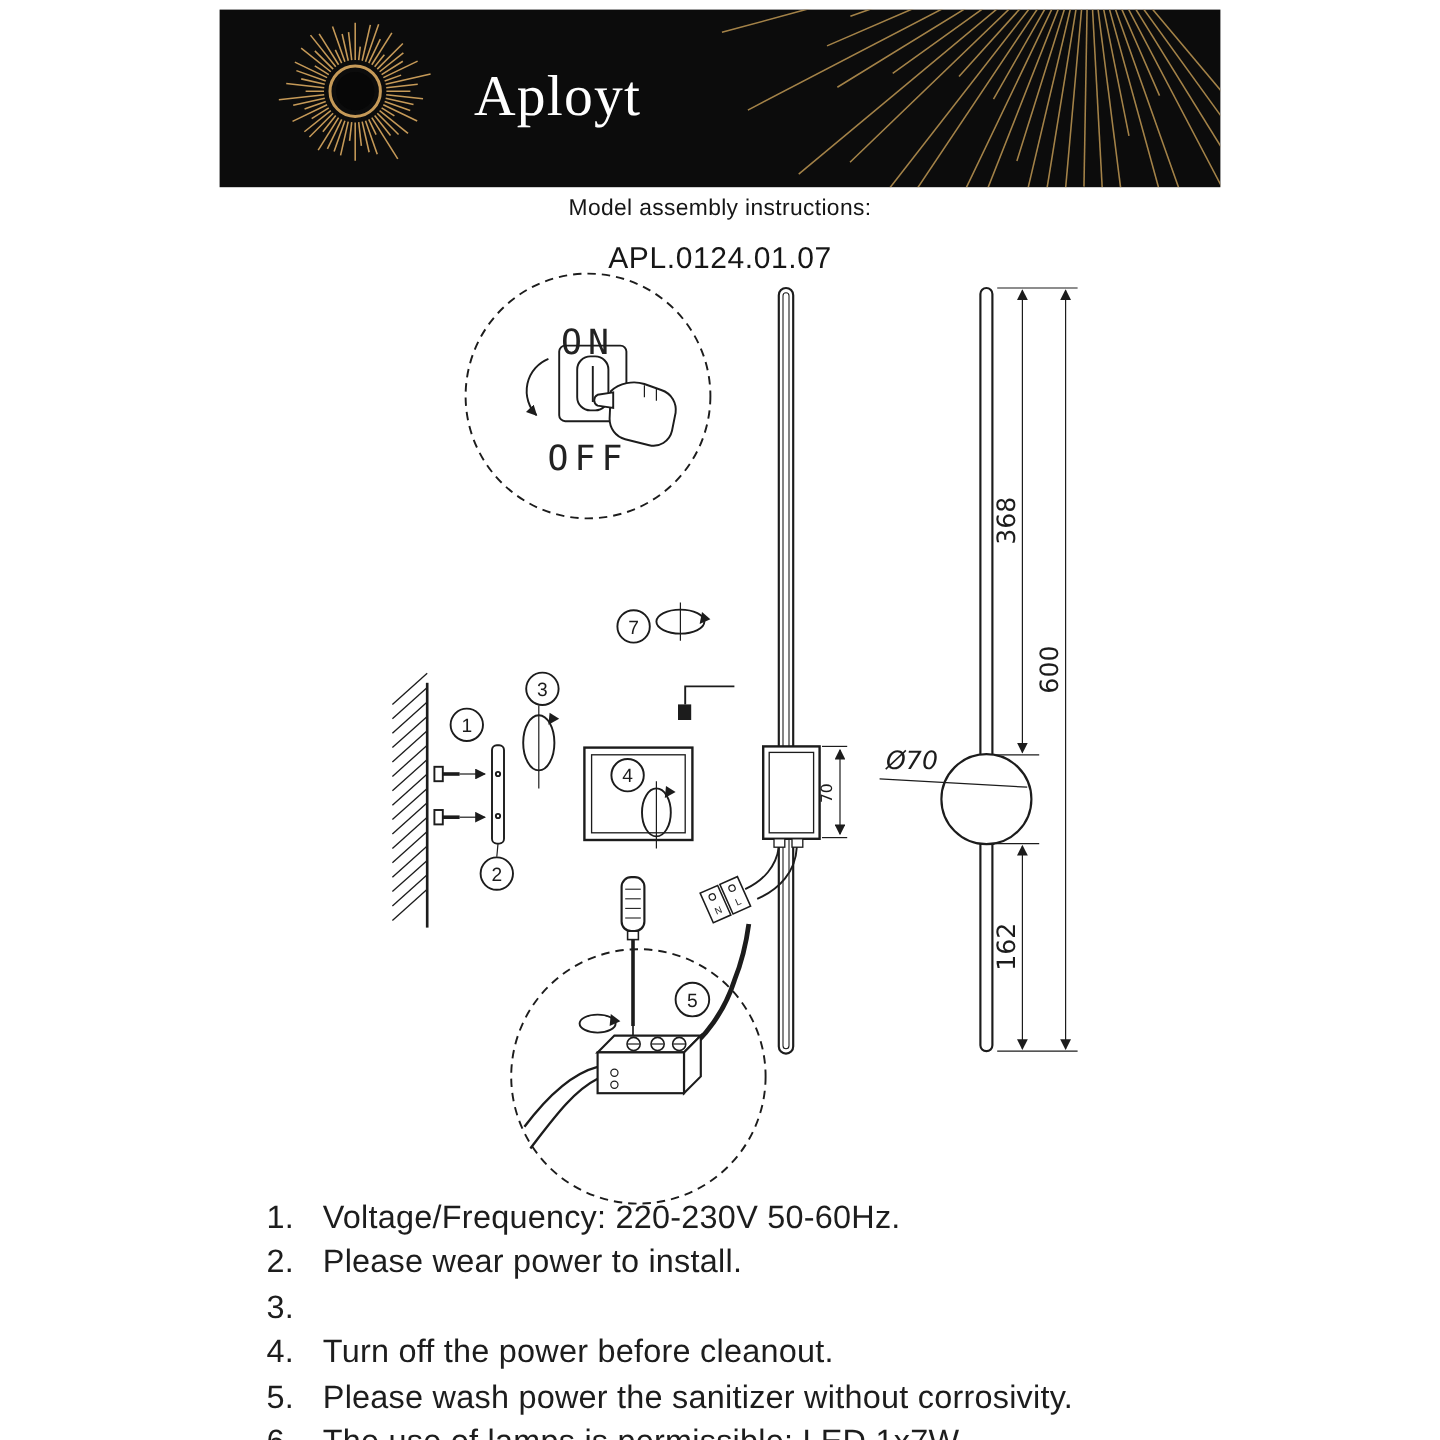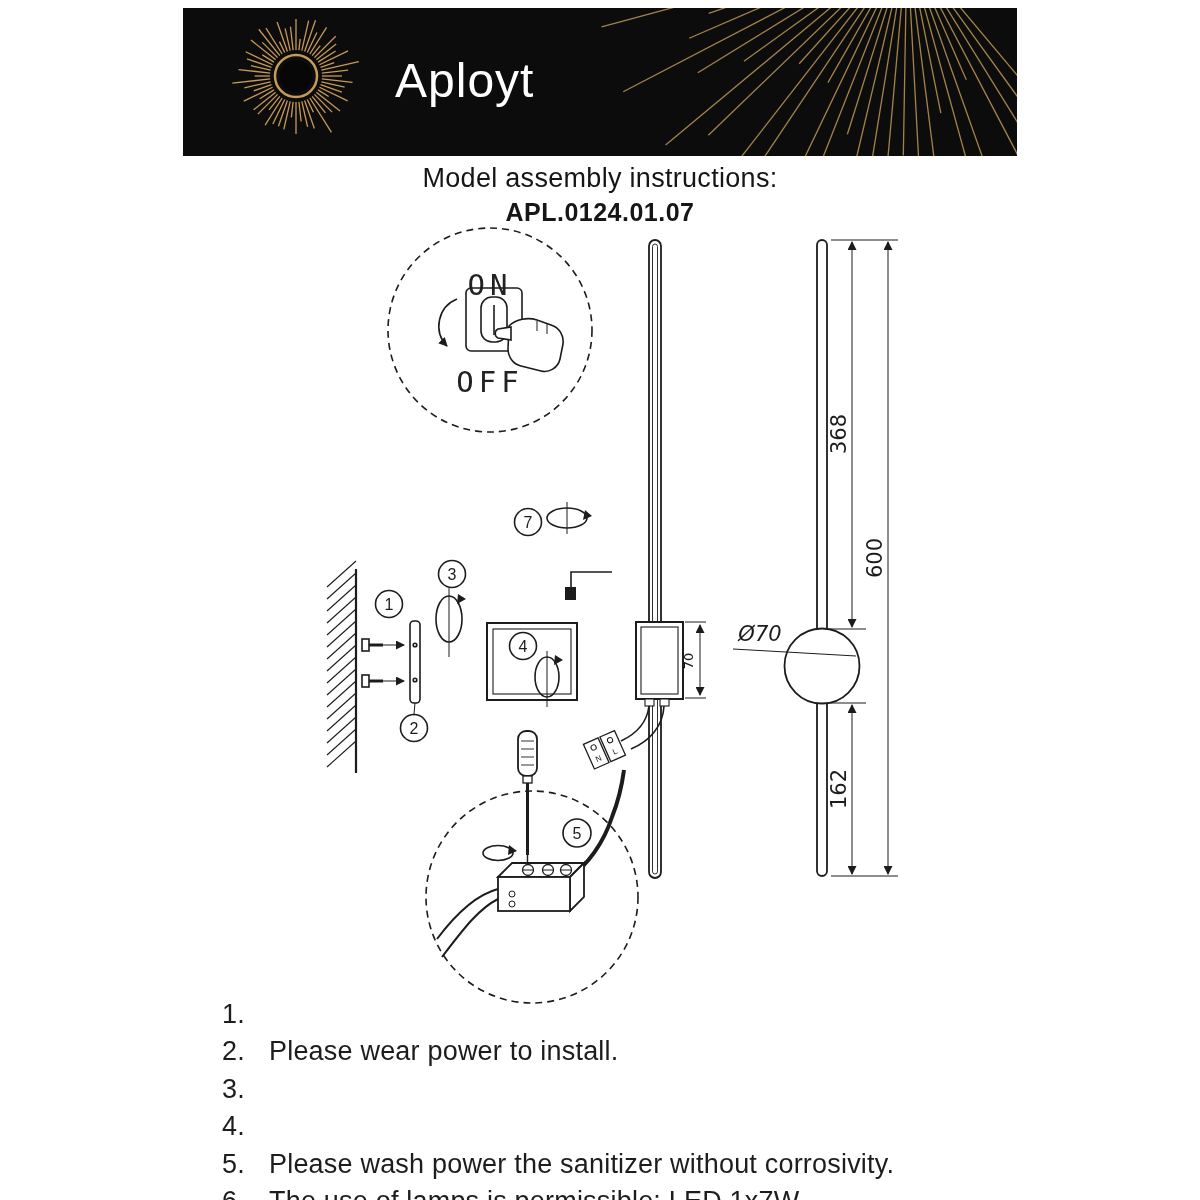--- a/index.html
+++ b/index.html
@@ -4,26 +4,26 @@
 <style>
   * { margin:0; padding:0; box-sizing:border-box; }
   html,body { background:#ffffff; }
   body { font-family:"Liberation Sans", sans-serif; }
   .page { position:relative; width:1200px; height:1200px; background:#fff; overflow:hidden; }
 
   
   .brandbar { position:absolute; left:183px; top:8px; width:834px; height:148px; background:#0c0c0c; overflow:hidden; }
   .brandbar svg.decor { position:absolute; left:0; top:0; }
   .brand { position:absolute; left:212px; top:0; height:148px; line-height:146px; color:#ffffff;
-           font-size:48px; letter-spacing:1px; font-family:Liberation Sans, sans-serif; }
+           font-size:48px; letter-spacing:1px; font-family:Liberation Serif, serif; }
 
   
   .title-block { position:absolute; top:163px; left:0; width:1200px; text-align:center; color:#161616; }
-  .title { font-size:27px; font-weight:500; letter-spacing:.3px; }
-  .model { font-size:25px; font-weight:700; margin-top:4px; letter-spacing:.5px; }
+  .title { font-size:19px; font-weight:500; letter-spacing:.3px; }
+  .model { font-size:25px; font-weight:400; margin-top:16px; letter-spacing:.5px; }
 
   
   svg.diagram { position:absolute; top:225px; left:0; }
   .ink { stroke:#1c1c1c; fill:none; }
   .dash { stroke-dasharray:7 5; }
   .solid { fill:#1c1c1c; stroke:none; }
   .wfill { fill:#ffffff; }
   svg text { stroke:none; fill:#1c1c1c; font-family:"Liberation Sans",sans-serif; }
   .num  { font-size:16px; text-anchor:middle; }
   .dim  { font-size:21px; text-anchor:middle; font-family:"DejaVu Sans",sans-serif; }
@@ -332,30 +332,32 @@
         <text transform="translate(882 333) rotate(-90)" class="dim">600</text>
         <text x="760" y="416" class="dim it">Ø70</text>
       </g>
 
     </g>
   </svg>
 
   <ol class="instructions">
     <li>
       <span class="li-num">1.</span>
+      <span class="li-text">Voltage/Frequency: 220-230V 50-60Hz.</span>
     </li>
     <li>
       <span class="li-num">2.</span>
       <span class="li-text">Please wear power to install.</span>
     </li>
     <li>
       <span class="li-num">3.</span>
     </li>
     <li>
       <span class="li-num">4.</span>
+      <span class="li-text">Turn off the power before cleanout.</span>
     </li>
     <li>
       <span class="li-num">5.</span>
       <span class="li-text">Please wash power the sanitizer without corrosivity.</span>
     </li>
     <li>
       <span class="li-num">6.</span>
       <span class="li-text">The use of lamps is permissible: LED 1x7W.</span>
     </li>
   </ol>

